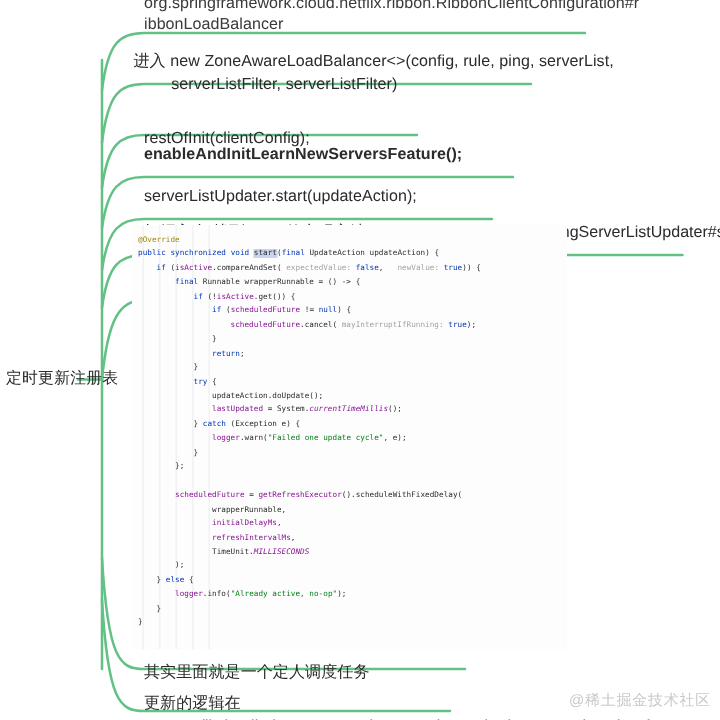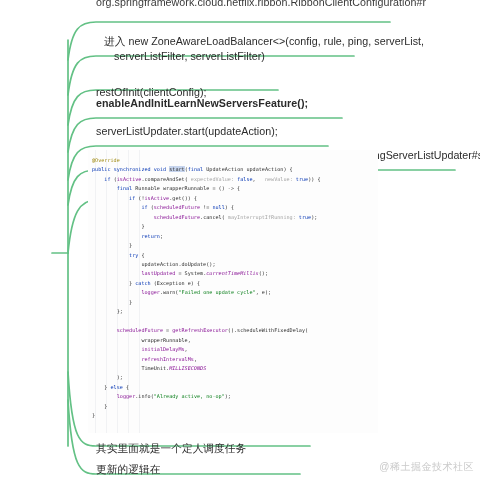--- a/index.html
+++ b/index.html
@@ -109,24 +109,26 @@
       <path d="M68 205 C 72 176, 80 170, 96 170 H455"></path>
 
       <path d="M68 253 C 72 212, 80 200, 96 200"></path>
 
       <path d="M68 372 C 72 440, 80 446, 96 446 H310"></path>
 
       <path d="M68 400 C 72 468, 80 474, 96 474 H300"></path>
     </g>
   </svg>
 
+  <div class="root-node">定时更新注册表</div>
 
   <div class="node clipped" style="left:96px;top:-6px;"><span>org.springframework.cloud.netflix.ribbon.RibbonClientConfiguration#r</span></div>
+  <div class="node clipped" style="left:96px;top:8px;"><span>ibbonLoadBalancer</span></div>
 
-  <div class="node" style="left:104px;top:33px;"><span>进入 new ZoneAwareLoadBalancer&lt;&gt;(config, rule, ping, serverList,</span></div>
+  <div class="node" style="left:89px;top:33px;"><span>进入 new ZoneAwareLoadBalancer&lt;&gt;(config, rule, ping, serverList,</span></div>
   <div class="node" style="left:96px;top:48px;"><span>      serverListFilter, serverListFilter)</span></div>
 
   <div class="node" style="left:96px;top:84px;"><span>restOfInit(clientConfig);</span></div>
 
   <div class="node" style="left:96px;top:95px;font-weight:bold;"><span>enableAndInitLearnNewServersFeature();</span></div>
 
   <div class="node" style="left:96px;top:123px;text-align:center;"><span>serverListUpdater.start(updateAction);</span></div>
 
   <div class="node" style="left:96px;top:147px;"><span>根据入参 找到 start 的实现方法</span></div>
   <div class="node-right" style="left:236px;top:147px;">com.netflix.loadbalancer.PollingServerListUpdater#start</div>

